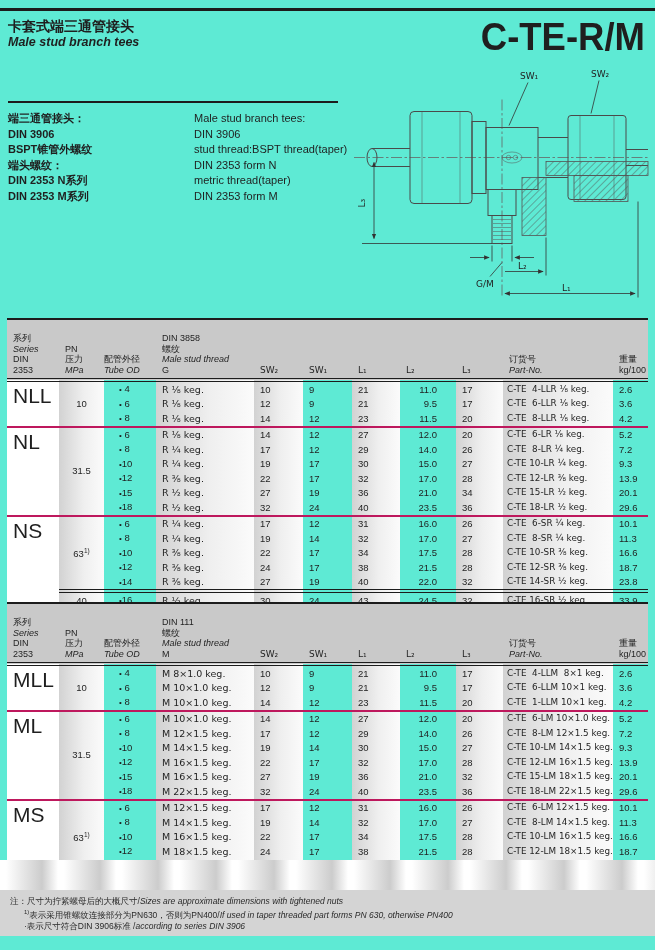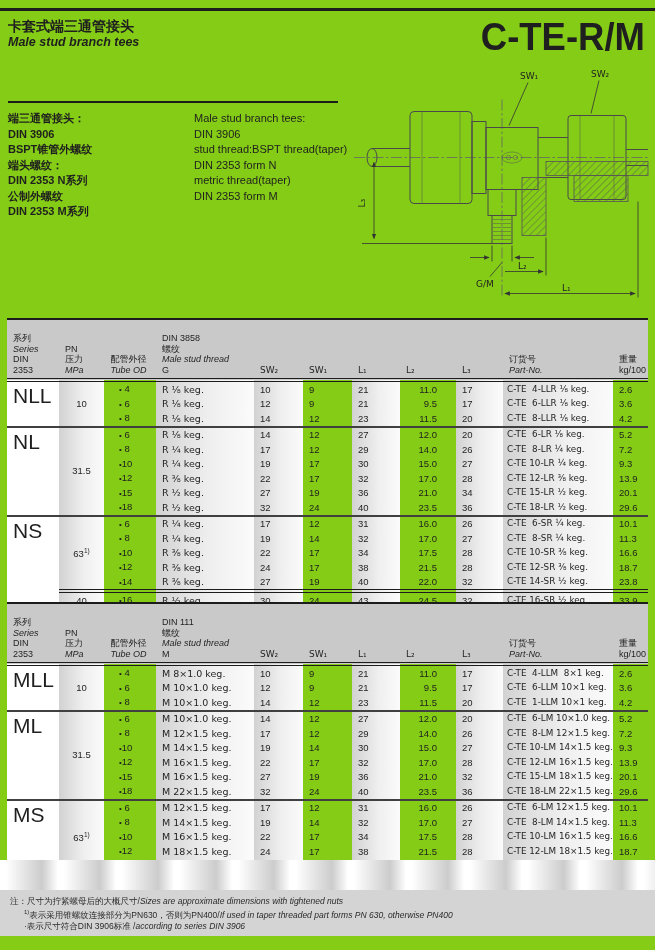--- a/index.html
+++ b/index.html
@@ -1,17 +1,17 @@
 <!DOCTYPE html>
 <html><head>
 <meta charset="utf-8">
 <style>
   html,body{margin:0;padding:0;background:#e9e9e9;}
   body{font-family:"Liberation Sans",sans-serif;color:#1f1f1f;}
-  .page{position:relative;width:655px;height:950px;background:#84cc16;overflow:hidden;margin:0 auto;}
+  .page{position:relative;width:655px;height:950px;background:#5eead4;overflow:hidden;margin:0 auto;}
 
   
   .top-rule{position:absolute;top:8px;left:0;width:655px;height:3px;background:#1c1c1c;}
   .hdr{position:absolute;top:18px;left:8px;right:10px;display:flex;justify-content:space-between;align-items:flex-start;}
   .title-cn{font-size:14px;font-weight:700;line-height:17px;}
   .title-en{font-size:12.5px;font-weight:700;font-style:italic;line-height:15px;text-align:center;}
   .code{font-size:38px;font-weight:700;line-height:38px;letter-spacing:0px;transform:scaleX(.96);transform-origin:right top;}
 
   
   .intro-rule{position:absolute;top:101px;left:8px;width:330px;height:2px;background:#1c1c1c;}
@@ -31,33 +31,33 @@
 
   
   table.data{position:absolute;left:7px;width:641px;border-collapse:collapse;table-layout:fixed;
     border-top:2px solid #1c1c1c;border-bottom:3px solid #1c1c1c;}
   #table-0{top:318px;}
   #table-1{top:602px;}
   th{background:#c9c9c9;vertical-align:bottom;text-align:left;font-weight:400;
      font-size:9px;line-height:10.5px;padding:3px 0 3px 6px;height:52px;}
   thead tr{border-bottom:4px double #1c1c1c;}
   th .it{font-style:italic;}
-  th.h-od{text-align:center;padding-right:3px;padding-left:0;}
+  th.h-od{text-align:left;padding-right:3px;padding-left:0;}
   th.dsub,td.dsub{font-family:"DejaVu Sans","Liberation Sans",sans-serif;}
   td{font-size:9.5px;line-height:13.5px;height:13.5px;padding:0 0 0 6px;vertical-align:middle;}
   td.c-series{font-size:21px;line-height:21px;vertical-align:top;padding-top:3px;background:#fff;}
   td.c-pn{text-align:center;padding:0;}
   td.c-pn sup{font-size:6.5px;}
   td.c-od{padding-left:15px;white-space:pre;}
   td.c-od .blt{font-size:8px;}
   td.c-l2{text-align:right;padding-right:19px;}
   td.c-part{white-space:pre;font-size:8.8px;padding-left:4px;}
   td.c-wt{text-align:left;padding-right:3px;}
   .band{background:linear-gradient(90deg,#d2d2d2 0%,#efefef 55%,#fbfbfb 100%);}
-  tr.group-sep td{border-top:2px solid #404040;}
+  tr.group-sep td{border-top:2px solid #be185d;}
   tr.block-sep td{border-top:4px double #1c1c1c;}
 
   
   .stripes{position:absolute;top:860px;left:0;width:655px;height:30px;
     background:repeating-linear-gradient(90deg,#ffffff 0px,#ffffff 6px,#cccccc 42px,#ffffff 58px);}
   .notes{position:absolute;top:890px;left:0;width:655px;height:46px;background:#d4d4d4;
     font-size:8.5px;line-height:11px;padding:6px 0 0 10px;box-sizing:border-box;color:#2a2a2a;}
   .note-line{white-space:nowrap;}
   .note-line.ind{margin-left:14px;}
   .note-line .en{font-style:italic;margin-top:28px;}
@@ -79,21 +79,20 @@
 
   <div class="intro-rule"></div>
 
   <div class="intro">
     <div class="intro-col intro-cn">
         <div>端三通管接头：</div>
         <div>DIN 3906</div>
         <div>BSPT锥管外螺纹</div>
         <div>端头螺纹：</div>
         <div>DIN 2353  N系列</div>
-        <div>公制外螺纹</div>
         <div>DIN 2353  M系列</div>
       </div>
     <div class="intro-col intro-en">
         <div>Male stud branch tees:</div>
         <div>DIN 3906</div>
         <div>stud thread:BSPT thread(taper)</div>
         <div>DIN 2353 form N</div>
         <div>metric thread(taper)</div>
         <div>DIN 2353 form M</div>
       </div>

